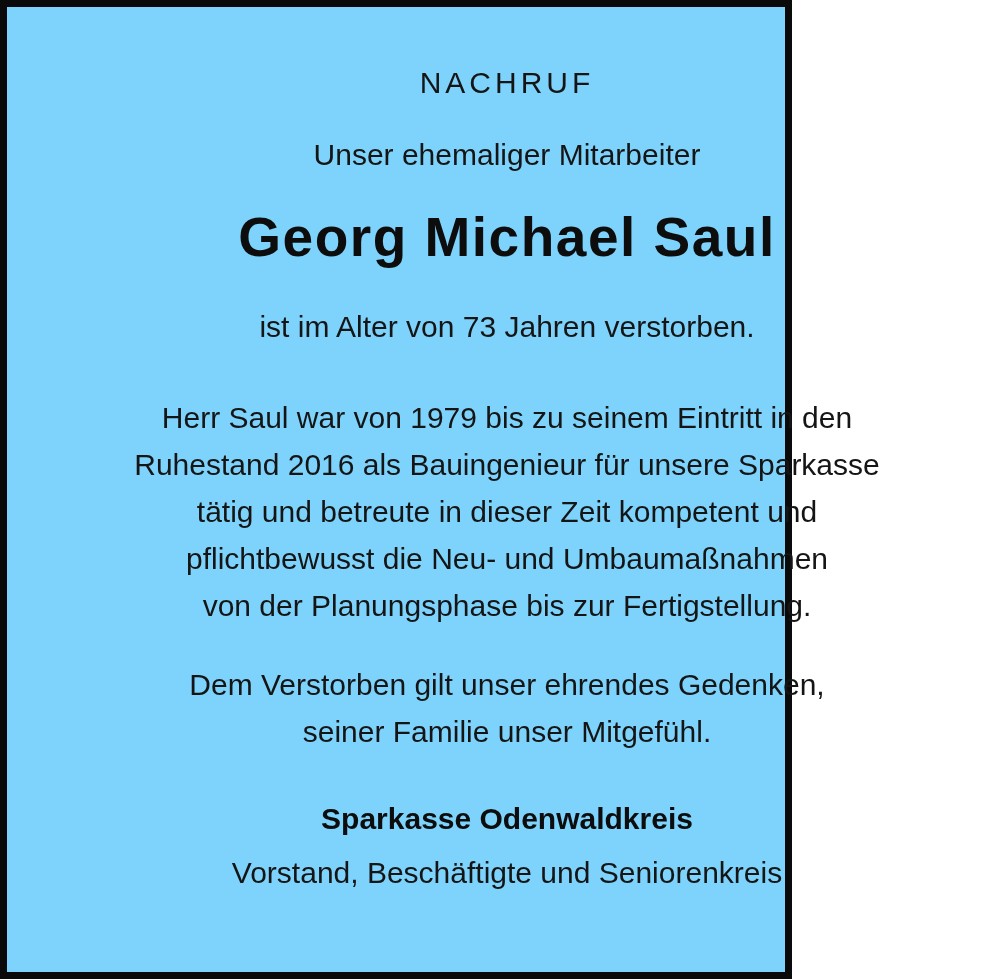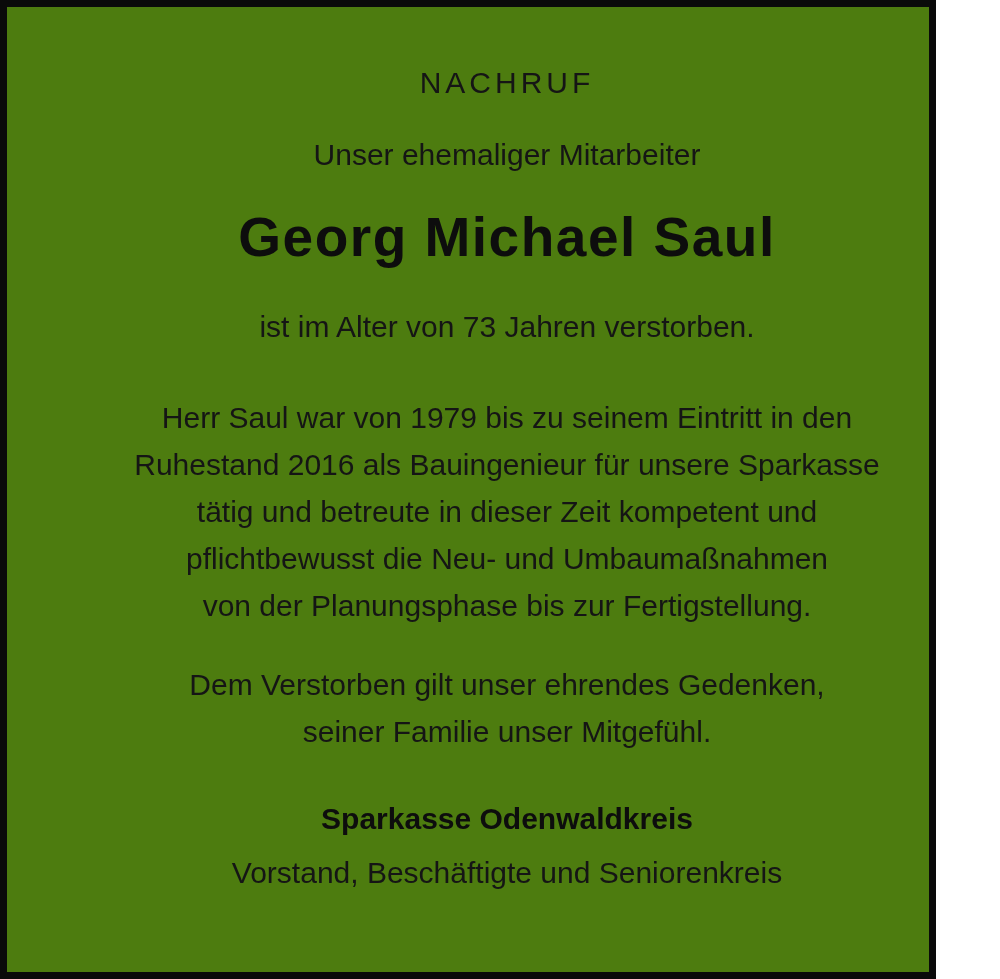--- a/index.html
+++ b/index.html
@@ -12,25 +12,25 @@
       height: 979px;
       position: relative;
       overflow: hidden;
       font-family: "Liberation Sans", "DejaVu Sans", sans-serif;
       color: #151515;
     }
     .frame {
       position: absolute;
       left: 0;
       top: 0;
-      width: 936px;
+      width: 792px;
       height: 979px;
       box-sizing: border-box;
       border: 7px solid #0a0a0a;
-      background: #4d7c0f;
+      background: #7dd3fc;
     }
     .line {
       position: absolute;
       left: 0;
       width: 1000px;
       text-align: center;
       white-space: nowrap;
       line-height: 1;
     }
     .heading {

